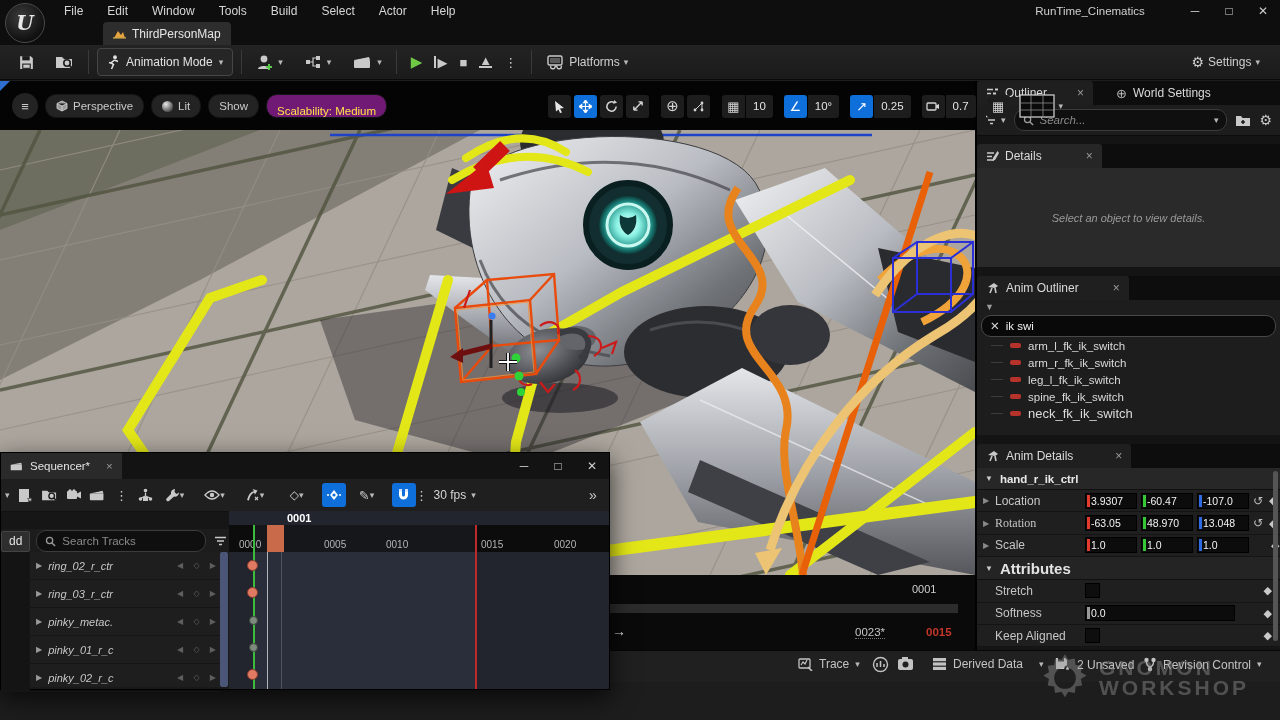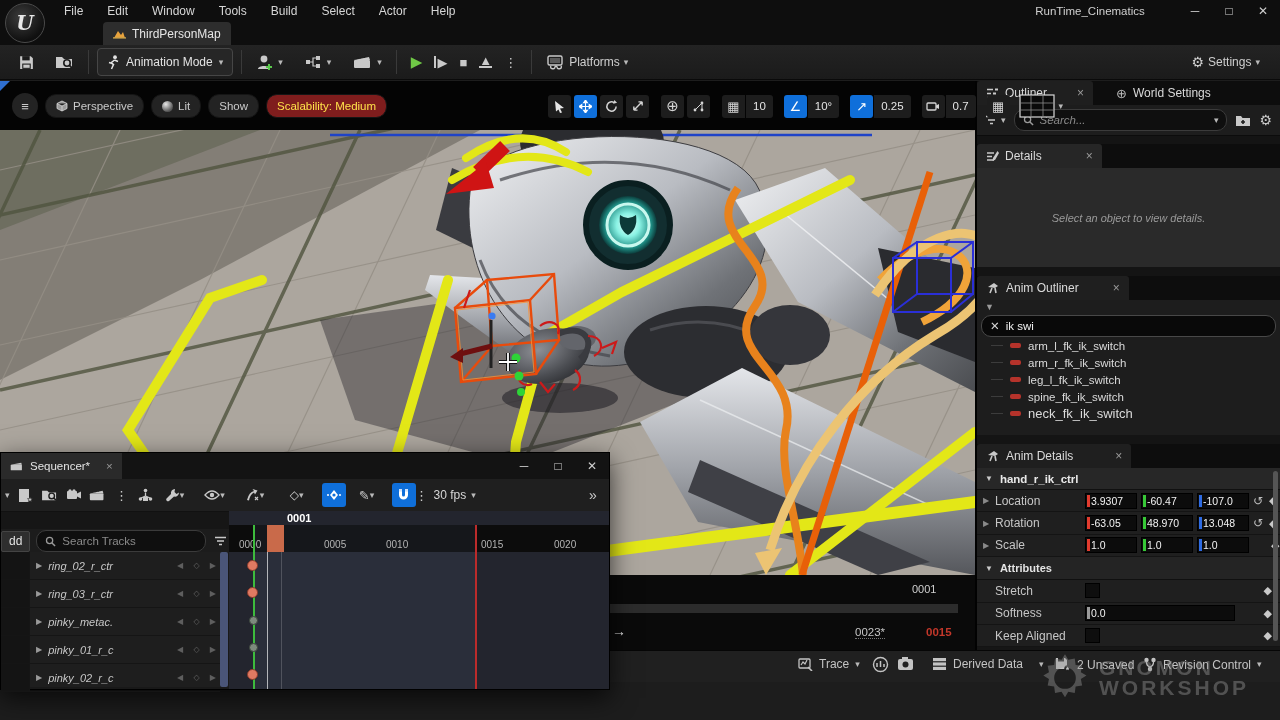--- a/index.html
+++ b/index.html
@@ -28,21 +28,21 @@
   .tbtn{height:26px;display:flex;align-items:center;gap:4px;padding:0 6px;border-radius:3px;color:#cfcfcf;}
   .sep{width:1px;height:24px;background:#3a3a3a;margin:0 8px;}
   .mode-pill{background:#262626;border:1px solid #464646;border-radius:4px;height:26px;display:flex;align-items:center;gap:6px;padding:0 9px;color:#e3e3e3;}
   .chev{font-size:9px;color:#b9b9b9;line-height:1;}
   .play{color:#6fc846;font-size:15px;}
   .pctl{color:#c9c9c9;font-size:13px;}
   
   .vp-top{left:0;top:81px;width:975px;height:49px;background:#040404;}
   .vp-corner{left:0;top:81px;width:0;height:0;border-top:10px solid #2f6fd0;border-right:10px solid transparent;z-index:3;}
   .pill{background:#232323;border:1px solid #151515;border-radius:11px;height:22px;display:flex;align-items:center;gap:5px;padding:0 10px;color:#c9c9c9;font-size:11.5px;}
-  .pill.yellow{color:#ffe24a;background:#7f1d1d;}
+  .pill.yellow{color:#ffe24a;background:#701a75;align-items:flex-end;}
   .circ{width:26px;height:26px;border-radius:50%;background:#232323;display:flex;align-items:center;justify-content:center;color:#c9c9c9;font-size:13px;}
   .tool{width:23px;height:23px;border-radius:3px;display:flex;align-items:center;justify-content:center;color:#d4d4d4;font-size:13px;background:#1d1d1d;}
   .tool.blue{background:#0f6fda;color:#fff;}
   .snapval{background:#1d1d1d;height:23px;display:flex;align-items:center;padding:0 7px;border-radius:0 3px 3px 0;color:#e3e3e3;font-size:11.5px;}
   .scene{left:0;top:130px;width:975px;height:445px;overflow:hidden;background:#a8a29b;}
   
   .dock{left:0;top:575px;width:975px;height:75px;background:#0a0a0a;}
   .statusbar{left:610px;top:650px;width:670px;height:31px;border-top:1px solid #060606;background:#202020;z-index:2;}
   .sb-item{position:absolute;display:flex;align-items:center;gap:6px;color:#c3c3c3;font-size:12px;z-index:3;}
   .watermark{right:6px;bottom:16px;width:235px;display:flex;align-items:center;gap:8px;opacity:.42;z-index:4;color:#9a9a9a;pointer-events:none;}
@@ -549,21 +549,21 @@
         </span>
       <span class="valbox">
           <i style="background:#2e6be2"></i>
           <span>-107.0</span>
         </span>
       <span class="reset">↺</span>
       <span class="diam" style="margin-left:6px;">◆</span>
     </div>
     <div class="dr-row">
       <span style="font-size:8px;color:#8a8a8a;width:12px;">▶</span>
-      <span style="width:90px;color:#c6c6c6;">Rotation</span>
+      <span style="width:90px;color:#c6c6c6;font-family:Liberation Serif, serif;">Rotation</span>
       <span class="valbox">
           <i style="background:#e23b2e"></i>
           <span>-63.05</span>
         </span>
       <span class="valbox">
           <i style="background:#37c837"></i>
           <span>48.970</span>
         </span>
       <span class="valbox">
           <i style="background:#2e6be2"></i>
@@ -585,21 +585,21 @@
         </span>
       <span class="valbox">
           <i style="background:#2e6be2"></i>
           <span>1.0</span>
         </span>
       <span style="width:12px;"></span>
       <span class="diam" style="margin-left:6px;">◆</span>
     </div>
     <div class="row" style="height:22px;background:#242424;padding-left:8px;gap:7px;border-bottom:1px solid #101010;">
       <span style="font-size:8px;color:#c9c9c9;">▼</span>
-      <span style="font-weight:bold;color:#e3e3e3;font-size:11px;">Attributes</span>
+      <span style="font-weight:bold;color:#e3e3e3;font-size:15px;">Attributes</span>
     </div>
     <div class="dr-row" style="padding-left:18px;">
       <span style="width:90px;color:#c6c6c6;">Stretch</span>
       <span class="checkbox"></span>
       <span style="flex:1"></span>
       <span class="diam">◆</span>
         <span style="width:8px"></span>
     </div>
     <div class="dr-row" style="padding-left:18px;">
       <span style="width:90px;color:#c6c6c6;">Softness</span>

